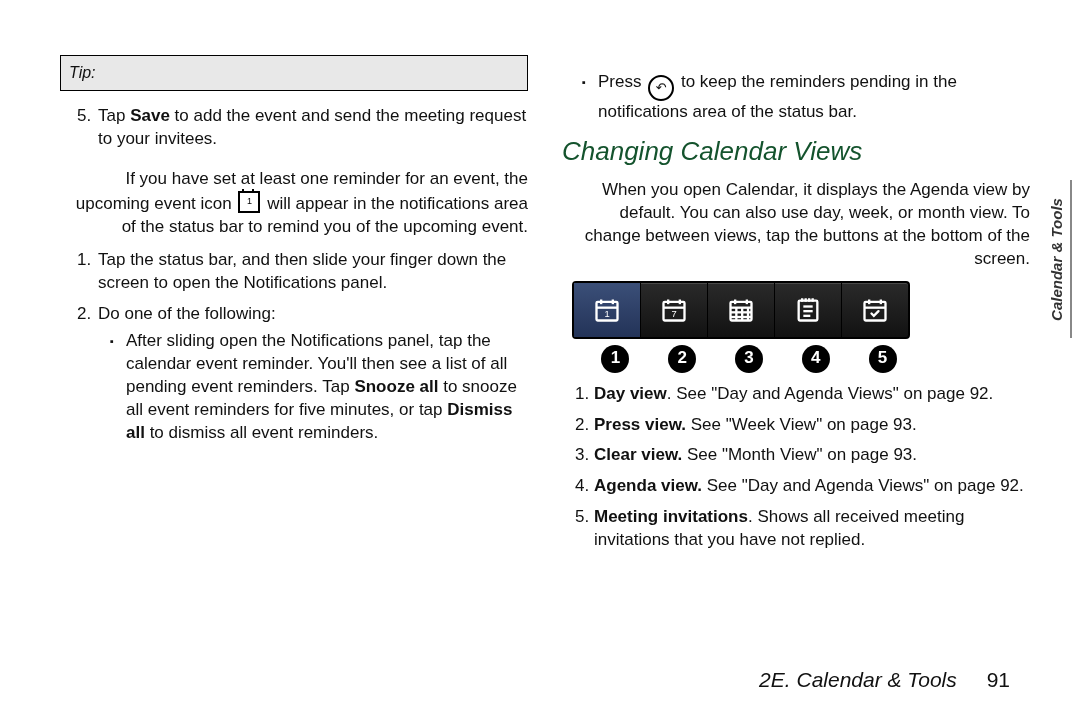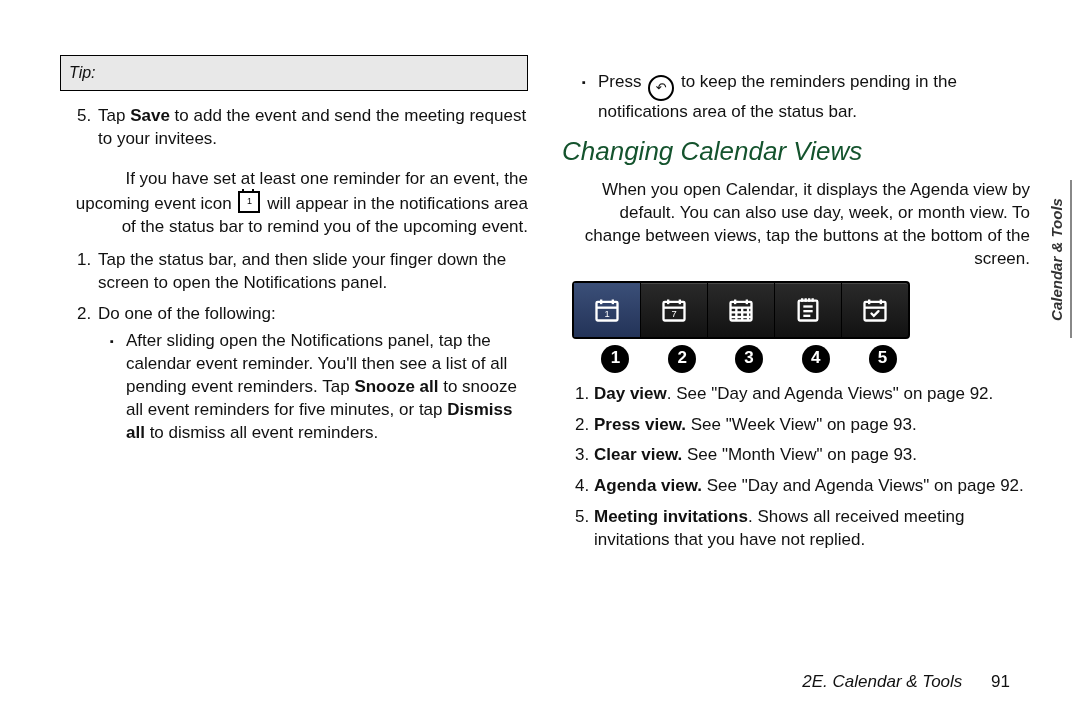--- a/index.html
+++ b/index.html
@@ -171,21 +171,21 @@
     align-items: center;
     justify-content: center;
     font-weight: bold;
     font-size: 17px;
   }
   .footer {
     position: absolute;
     bottom: 28px;
     right: 70px;
     font-style: italic;
-    font-size: 17px;
+    font-size: 21px;
   }
   .footer .pg {
     font-style: normal;
     margin-left: 24px;
   }
   .side-tab {
     position: absolute;
     right: 8px;
     top: 180px;
     width: 28px;

